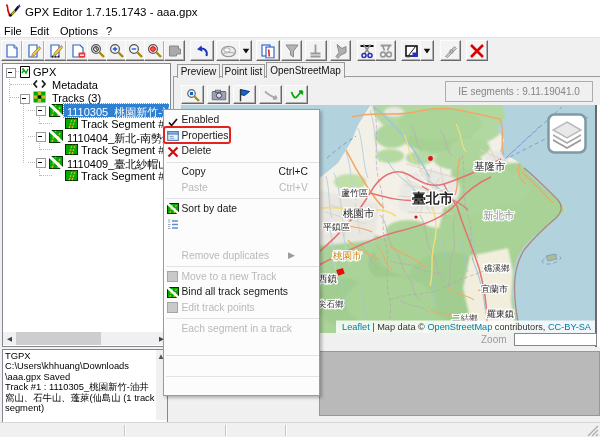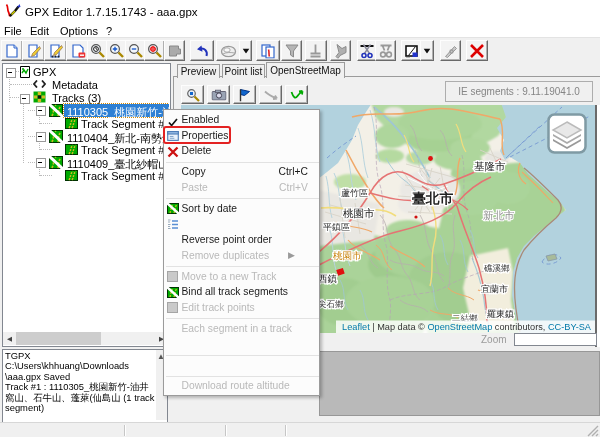--- a/index.html
+++ b/index.html
@@ -522,32 +522,30 @@
 <div class="mi" style="top:90.9px">Sort by date</div>
 <svg class="mic" style="left:3px;top:93px" width="12" height="11" viewBox="0 0 12 11">
       <rect x="0.5" y="0.5" width="11" height="10" fill="#0a0" stroke="#030"></rect>
       <path d="M3,10 C4,7 4,4 6,1 M7,10 C8,7 8,4 10,1" stroke="#cb2" stroke-width="1.4" fill="none" stroke-dasharray="2,1.2"></path>
       <path d="M0,0 L12,11" stroke="#fff" stroke-width="2.4"></path>
     </svg>
 <svg class="mic" style="left:3px;top:109px" width="12" height="11" viewBox="0 0 12 11">
       <path d="M5,2 h6 M5,5.5 h6 M5,9 h6" stroke="#5a8fd4" stroke-width="1.6"></path>
       <path d="M1,1 h2.5 M1,3 h2 M1,5.5 h2.5 M1,7.5 h2 M1,9.5 h2.5" stroke="#9ab" stroke-width="1"></path>
     </svg>
-<div class="mi" style="top:122.1px">Reverse point order</div>
 <div class="mi d" style="top:137.7px">Remove duplicates<span style="position:absolute;right:25px;top:0;color:#9a9a9a;font-size:9px">▶</span></div>
 <div class="ms" style="top:155.9px"></div>
 <div class="mi d" style="top:158.6px">Move to a new Track</div>
 <div class="mic" style="left:3px;top:161px;width:11px;height:11px;background:#c9c9c9;border:1px solid #a5a5a5;box-sizing:border-box"></div>
 <div class="mi" style="top:174.2px">Bind all track segments</div>
 <svg class="mic" style="left:3px;top:177px" width="12" height="11" viewBox="0 0 12 11">
       <rect x="0.5" y="0.5" width="11" height="10" fill="#0a0" stroke="#030"></rect>
       <path d="M3,10 C4,7 4,4 6,1 M7,10 C8,7 8,4 10,1" stroke="#cb2" stroke-width="1.4" fill="none" stroke-dasharray="2,1.2"></path>
       <path d="M0,0 L12,11" stroke="#fff" stroke-width="2.4"></path>
     </svg>
 <div class="mi d" style="top:189.8px">Edit track points</div>
 <div class="mic" style="left:3px;top:192px;width:11px;height:11px;background:#c9c9c9;border:1px solid #a5a5a5;box-sizing:border-box"></div>
 <div class="ms" style="top:208.1px"></div>
 <div class="mi d" style="top:210.8px">Each segment in a track</div>
 <div class="ms" style="top:244.7px"></div>
 <div class="ms" style="top:265.7px"></div>
-<div class="mi d" style="top:268.4px">Download route altitude</div>
 </div>
 <div class="ab" style="left:162.5px;top:126px;width:68px;height:17.5px;border:2.5px solid #e32222;border-radius:3px;box-sizing:border-box;z-index:9"></div>
 
 </body></html>

